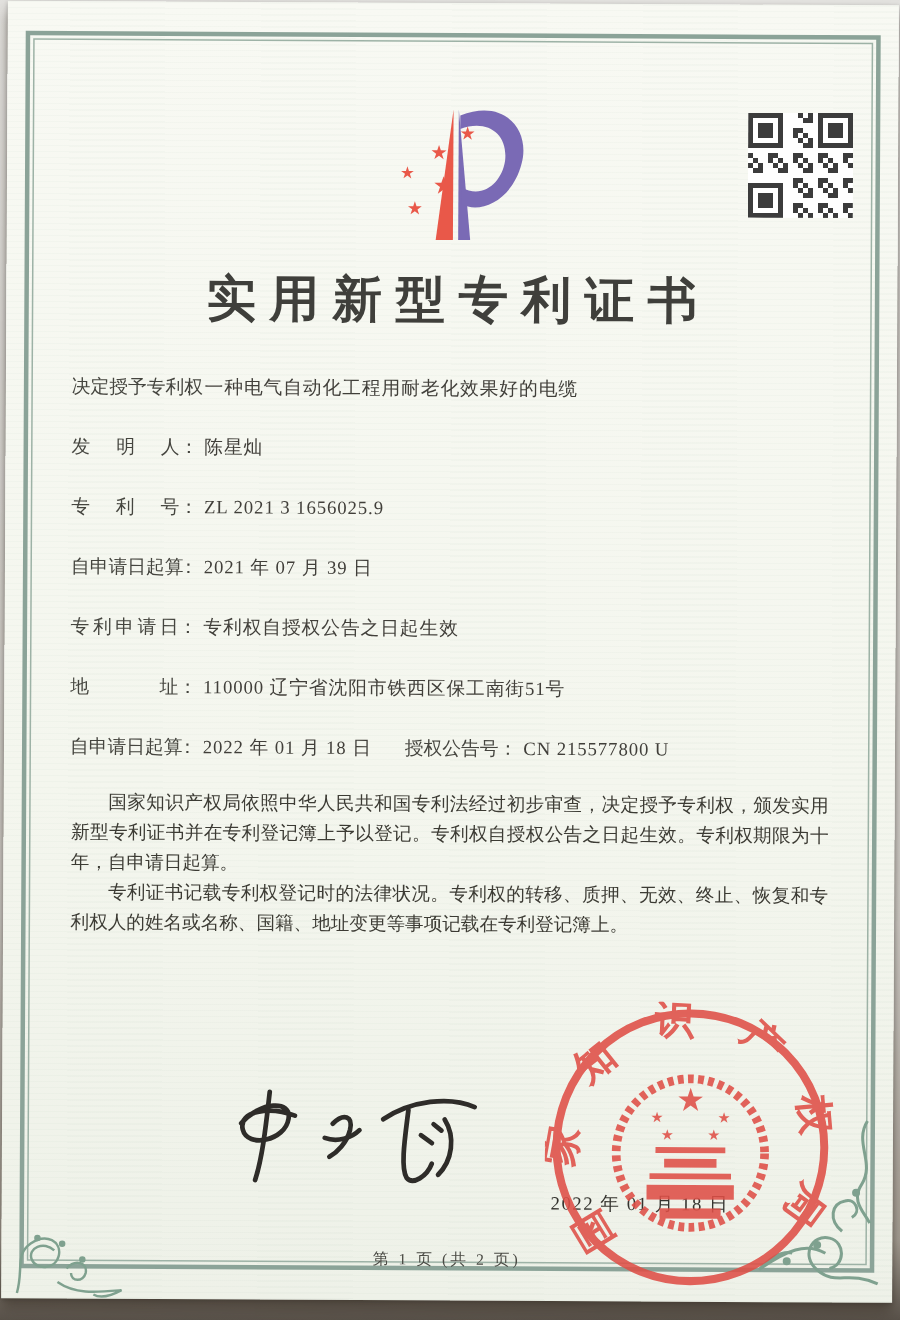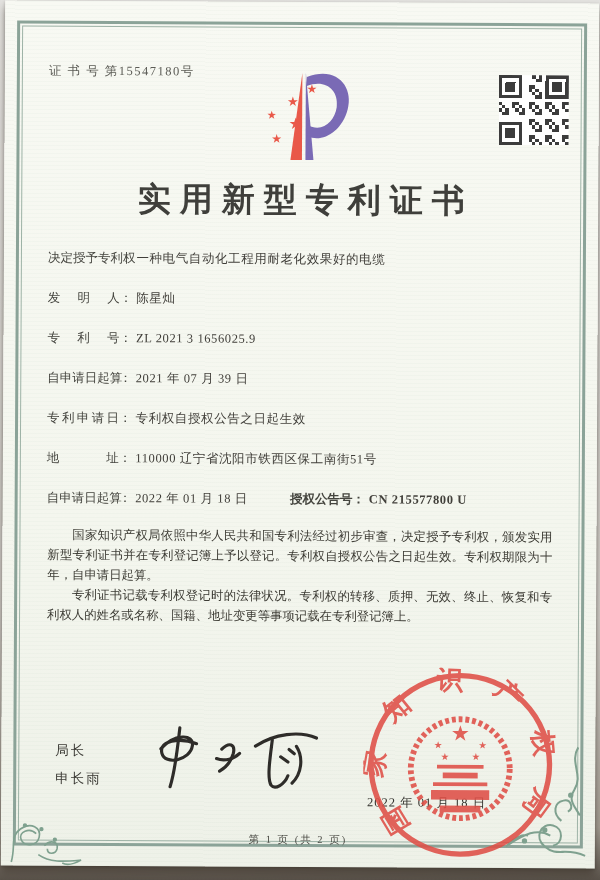--- a/index.html
+++ b/index.html
@@ -31,21 +31,21 @@
   .qr{position:absolute;left:494px;top:72px;width:70px;height:70px;}
   .title{
     position:absolute;left:0;right:0;top:176px;text-align:center;
     font-size:33px;font-weight:600;letter-spacing:9px;color:#3f3f3b;text-indent:9px;
   }
   .fields{position:absolute;left:44px;top:248px;right:36px;font-size:12.5px;color:#45453f;}
   .f-row{height:40px;line-height:18px;white-space:nowrap;}
   .f-label{display:inline-block;width:72px;text-align:justify;text-align-last:justify;vertical-align:top;}
   .f-colon{display:inline-block;margin-right:4px;}
   .f-value{letter-spacing:.6px;color:#413f3a;}
-  .pair2{margin-left:42px;font-weight:bold;}
+  .pair2{margin-left:22px;}
   .paras{
     position:absolute;left:45px;right:44px;top:524px;
     font-size:12.4px;line-height:20px;color:#3c3b34;text-align:justify;
   }
   .paras p{margin:0;text-indent:2em;}
   .signoff{position:absolute;left:54px;top:736px;font-size:13.5px;color:#3b3a35;line-height:28px;letter-spacing:2px;}
   .signature{position:absolute;left:132px;top:716px;width:200px;height:82px;}
   .seal{position:absolute;left:362px;top:665px;width:194px;height:194px;opacity:.88;z-index:3;}
   .seal-date{
     position:absolute;left:366px;top:792px;z-index:2;
@@ -58,21 +58,20 @@
   .flourish-left{position:absolute;left:5px;top:806px;width:80px;height:60px;z-index:2;}
   .flourish-right{position:absolute;right:6px;top:738px;width:92px;height:124px;z-index:1;}
   svg{display:block;width:100%;height:100%;}
 </style>
 </head>
 <body>
 
 <div class="paper">
   <div class="frame"></div>
 
-  <div class="cert-number">证 书 号 第15547180号</div>
 
   <div class="logo">
     <svg viewBox="0 0 100 100">
       <polygon points="36,97 47.5,10 47.5,97" fill="#e95849"></polygon>
       <polygon points="51,10 51,97 59,97" fill="#7a6ab5"></polygon>
       <path d="M52,14 C82,2 99,24 93,46 C87,70 66,80 53,73 L53,62 C68,70 80,58 82,44 C84,26 70,16 52,23 Z" fill="#7a6ab5"></path>
       <text x="57" y="30" font-size="12" fill="#e95849" text-anchor="middle">★</text>
       <text x="38" y="43" font-size="13" fill="#e95849" text-anchor="middle">★</text>
       <text x="17" y="56" font-size="11" fill="#e95849" text-anchor="middle">★</text>
       <text x="41" y="66" font-size="16" fill="#e95849" text-anchor="middle">★</text>
@@ -209,24 +208,20 @@
     <div class="f-row">
       <span class="f-label">自申请日起算</span><span class="f-colon">：</span><span class="f-value">2022 年 01 月 18 日</span><span class="pair2"><span>授权公告号</span><span class="f-colon">：</span><span class="f-value">CN 215577800 U</span></span>
     </div>
   </div>
 
   <div class="paras">
     <p>国家知识产权局依照中华人民共和国专利法经过初步审查，决定授予专利权，颁发实用新型专利证书并在专利登记簿上予以登记。专利权自授权公告之日起生效。专利权期限为十年，自申请日起算。</p>
     <p>专利证书记载专利权登记时的法律状况。专利权的转移、质押、无效、终止、恢复和专利权人的姓名或名称、国籍、地址变更等事项记载在专利登记簿上。</p>
   </div>
 
-  <div class="signoff">
-    <div>局长</div>
-    <div>申长雨</div>
-  </div>
 
   <div class="signature">
     <svg viewBox="0 0 190 78" fill="none" stroke="#2e2c29" stroke-width="3" stroke-linecap="round">
       <path d="M26 30 C38 16 58 15 56 27 C54 41 30 46 27 34 C24 22 44 19 60 25"></path>
       <path d="M44 10 C42 28 40 50 35 66"></path>
       <path d="M84 30 C91 23 97 25 95 34 C93 42 87 48 82 51"></path>
       <path d="M79 39 C87 42 96 39 101 34"></path>
       <path d="M116 27 C134 15 158 12 174 19"></path>
       <path d="M132 21 C130 38 127 57 131 64 C135 69 144 63 147 55"></path>
       <path d="M155 27 C162 38 160 53 151 62"></path>

